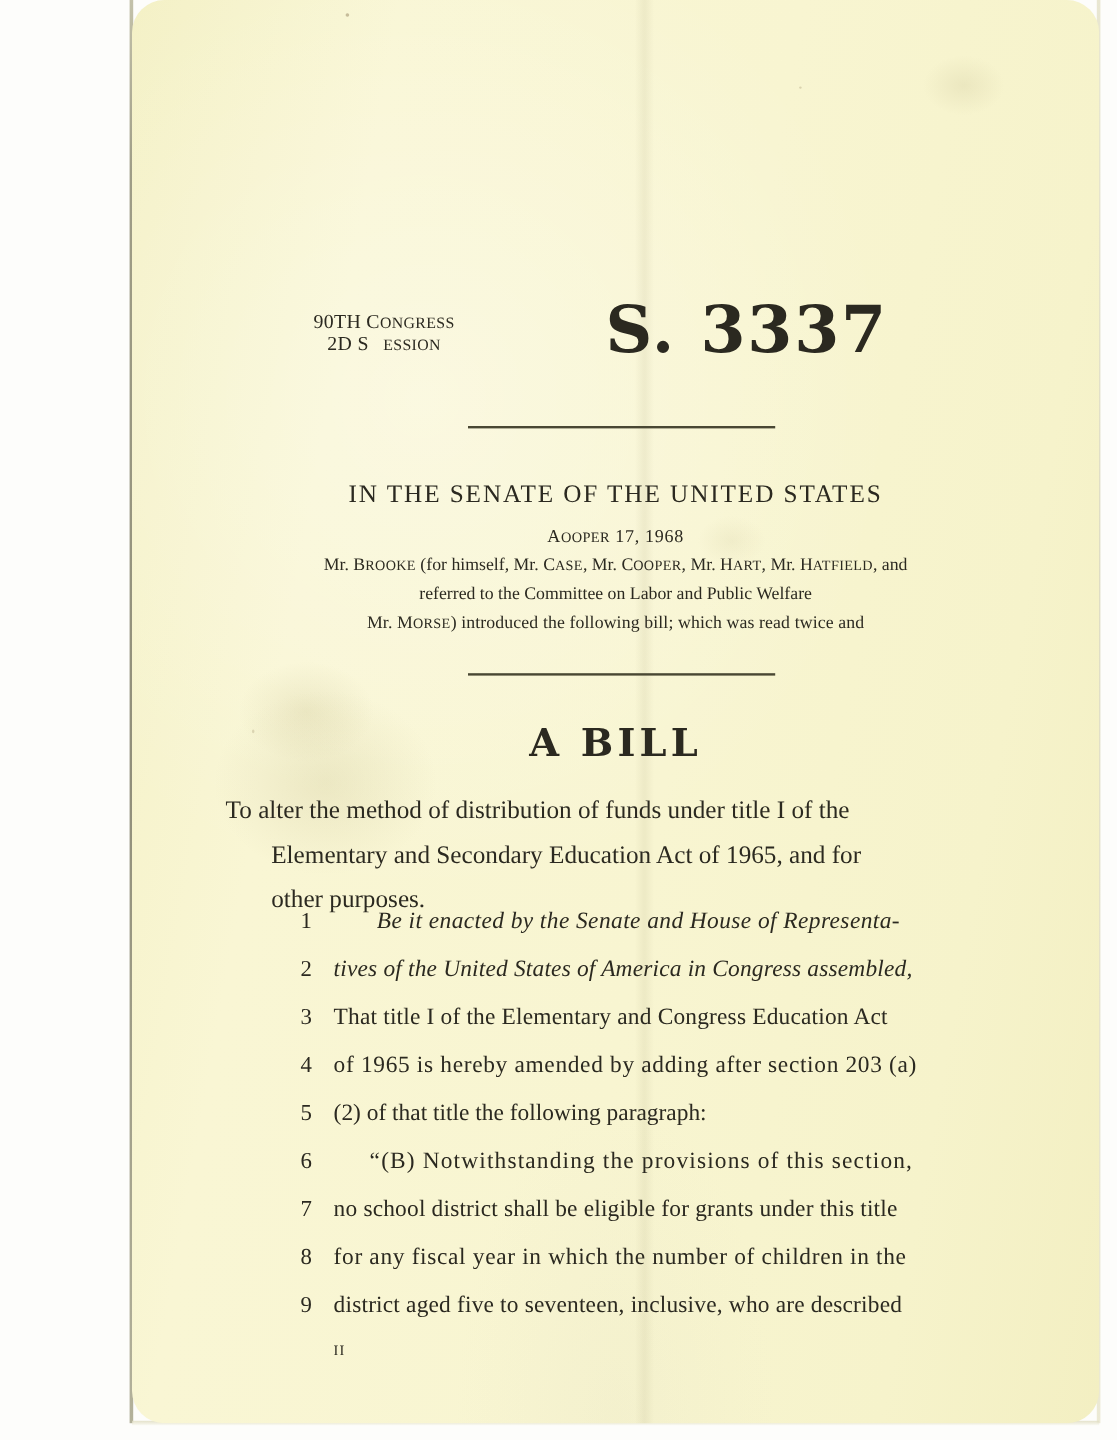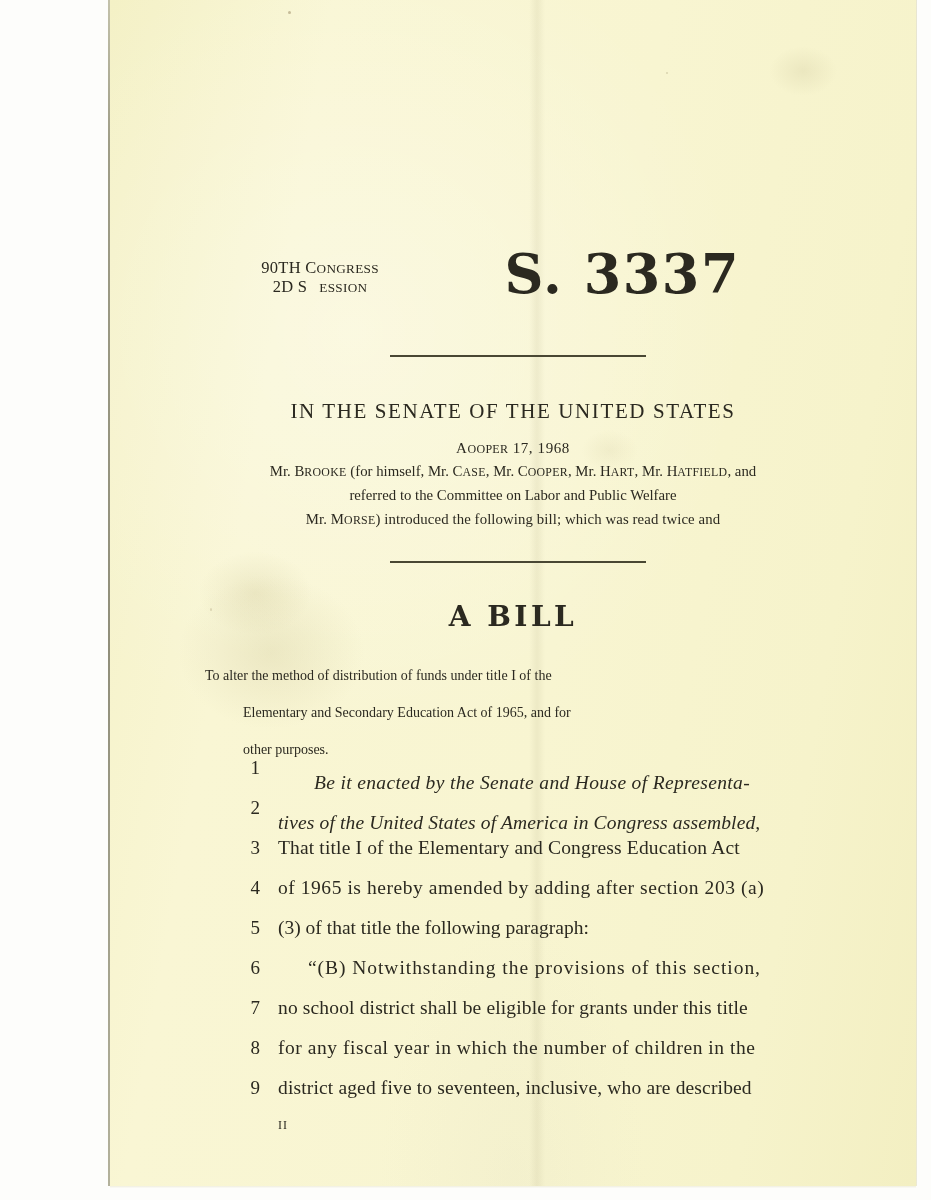--- a/index.html
+++ b/index.html
@@ -26,20 +26,21 @@
   .page {
     position: absolute;
     left: 110px;
     top: 0px;
     width: 806px;
     height: 1186px;
     background:
       radial-gradient(ellipse 70% 50% at 30% 28%, rgba(255,255,255,0.30), rgba(255,255,255,0) 70%),
       linear-gradient(100deg, #f4f1c6 0%, #f9f6d4 22%, #f8f5d1 55%, #f6f3cb 82%, #f3efc2 100%);
     box-shadow: 0 0 0 0 rgba(0,0,0,0);
+    border-radius: 27px;
   }
   
   .page-edge-left {
     position: absolute;
     left: 108px;
     top: 0;
     width: 3px;
     height: 1186px;
     background: linear-gradient(180deg,#b9b79c 0%, #8e8c72 12%, #7d7b63 55%, #a6a48a 100%);
     opacity: .85;
@@ -194,33 +195,33 @@
     letter-spacing: .1px;
   }
 
   
   .bill-title {
     position: absolute;
     left: 0;
     top: 600px;
     width: 806px;
     text-align: center;
-    font-size: 28px;
+    font-size: 32px;
     font-weight: bold;
     letter-spacing: 3.5px;
     font-family: "DejaVu Serif", "Liberation Serif", serif;
   }
 
   
   .purpose {
     position: absolute;
-    left: 95px;
+    left: 78px;
     top: 657px;
     width: 600px;
-    font-size: 14px;
+    font-size: 21px;
     line-height: 37px;
   }
   .purpose .pl {
     display: block;
     white-space: nowrap;
   }
   .purpose .pl.indent { padding-left: 38px; }
 
   
   .body-lines {
@@ -244,21 +245,20 @@
   .bl .txt {
     position: absolute;
     left: 168px;
     top: 0;
     width: 522px;
     font-size: 19.5px;
     white-space: nowrap;
   }
   .bl .txt.it {
     font-style: italic;
-    margin-top: 15px;
   }
   .bl .txt.spread-1 { letter-spacing: .35px; }
   .bl .txt.spread-2 { letter-spacing: .15px; }
   .bl .txt.spread-3 { letter-spacing: .95px; }
   .bl .txt.spread-4 { letter-spacing: .55px; }
   .bl .txt.indent {
     padding-left: 36px;
   }
   .bl .txt.indent-q {
     padding-left: 30px;
@@ -339,21 +339,21 @@
         <span class="txt spread-2">That title I of the Elementary and Congress Education Act</span>
       </div>
 
       <div class="bl">
         <span class="num">4</span>
         <span class="txt spread-4">of 1965 is hereby amended by adding after section 203 (a)</span>
       </div>
 
       <div class="bl">
         <span class="num">5</span>
-        <span class="txt">(3) of that title the following paragraph:</span>
+        <span class="txt">(2) of that title the following paragraph:</span>
       </div>
 
       <div class="bl">
         <span class="num">6</span>
         <span class="txt indent-q spread-3">“(B) Notwithstanding the provisions of this section,</span>
       </div>
 
       <div class="bl">
         <span class="num">7</span>
         <span class="txt spread-2">no school district shall be eligible for grants under this title</span>

